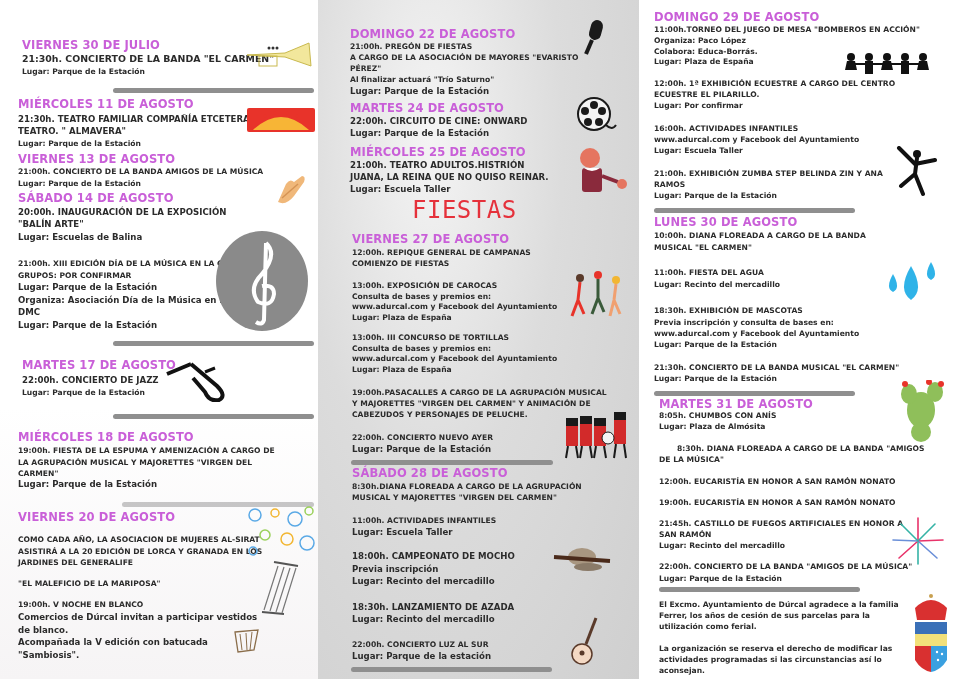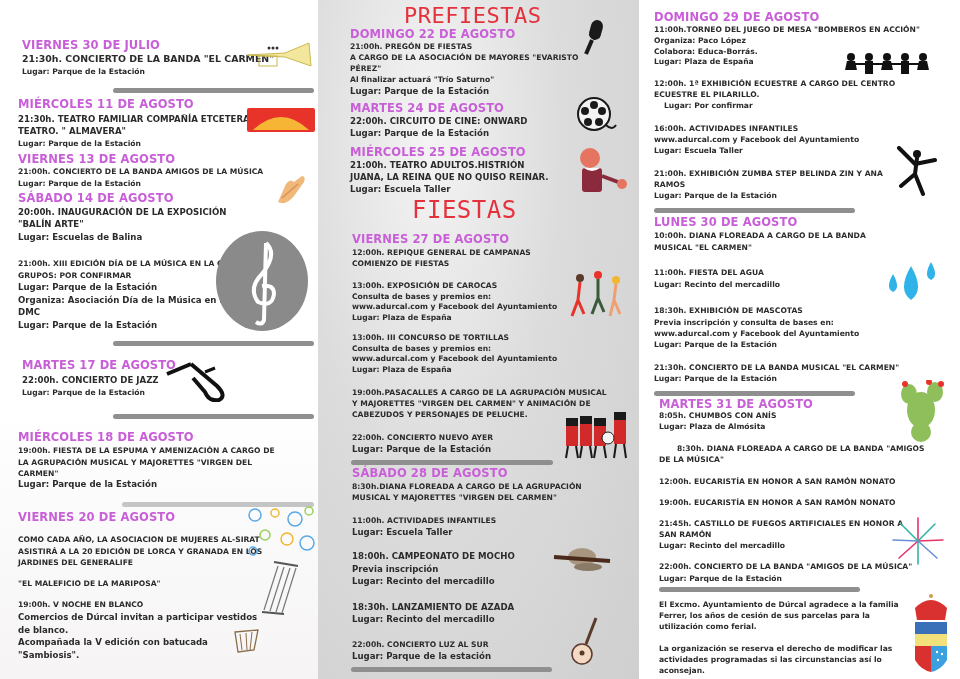--- a/index.html
+++ b/index.html
@@ -125,21 +125,20 @@
     <path d="M20 2 L44 6 M8 52 L30 54" stroke="#555" stroke-width="2"></path>
     <path d="M24 6 L10 50 M30 7 L16 51 M36 8 L22 52 M42 8 L28 53" stroke="#777" stroke-width="1.2"></path>
   </svg>
   <svg class="icon" style="left:232px;top:628px;" width="30" height="26">
     <path d="M3 4 L26 2 L22 22 L6 24 Z" fill="none" stroke="#8a6d4a" stroke-width="1.3"></path>
     <path d="M8 6 L10 22 M14 5 L15 22 M20 4 L18 22" stroke="#8a6d4a" stroke-width="1"></path>
   </svg>
 </div>
 
 <div class="col col-mid">
-  <div class="section-title t-pre">PREFIESTAS</div>
 
   <div class="day" style="left:32px;top:27px;">DOMINGO 22 DE AGOSTO</div>
   <div class="line s" style="left:32px;top:42px;">21:00h. PREGÓN DE FIESTAS</div>
   <div class="line s" style="left:32px;top:53px;">A CARGO DE LA ASOCIACIÓN DE MAYORES "EVARISTO</div>
   <div class="line s" style="left:32px;top:64px;">PÉREZ"</div>
   <div class="line s" style="left:32px;top:75px;">Al finalizar actuará "Trío Saturno"</div>
   <div class="line m" style="left:32px;top:86px;">Lugar: Parque de la Estación</div>
   <svg class="icon" style="left:264px;top:18px;" width="26" height="38">
     <rect x="8" y="2" width="12" height="20" rx="6" fill="#1a1a1a" transform="rotate(15 14 12)"></rect>
     <path d="M10 22 L4 36" stroke="#1a1a1a" stroke-width="4"></path>
@@ -247,21 +246,21 @@
 </div>
 
 <div class="col col-right">
   <div class="day" style="left:15px;top:10px;">DOMINGO 29 DE AGOSTO</div>
   <div class="line s" style="left:15px;top:25px;">11:00h.TORNEO DEL JUEGO DE MESA "BOMBEROS EN ACCIÓN"</div>
   <div class="line s" style="left:15px;top:36px;">Organiza: Paco López</div>
   <div class="line s" style="left:15px;top:47px;">Colabora: Educa-Borrás.</div>
   <div class="line s" style="left:15px;top:57px;">Lugar: Plaza de España</div>
   <div class="line s" style="left:15px;top:79px;">12:00h. 1ª EXHIBICIÓN ECUESTRE A CARGO DEL CENTRO</div>
   <div class="line s" style="left:15px;top:90px;">ECUESTRE EL PILARILLO.</div>
-  <div class="line s" style="left:25px;top:101px;">Lugar: Por confirmar</div>
+  <div class="line s" style="left:15px;top:101px;">Lugar: Por confirmar</div>
   <div class="line s" style="left:15px;top:124px;">16:00h. ACTIVIDADES INFANTILES</div>
   <div class="line s" style="left:15px;top:135px;">www.adurcal.com y Facebook del Ayuntamiento</div>
   <div class="line s" style="left:15px;top:146px;">Lugar: Escuela Taller</div>
   <div class="line s" style="left:15px;top:169px;">21:00h. EXHIBICIÓN ZUMBA STEP BELINDA ZIN Y ANA</div>
   <div class="line s" style="left:15px;top:180px;">RAMOS</div>
   <div class="line s" style="left:15px;top:191px;">Lugar: Parque de la Estación</div>
   <svg class="icon" style="left:204px;top:52px;" width="90" height="24">
     <g fill="#111">
       <circle cx="8" cy="5" r="4"></circle>
         <path d="M4 9 L12 9 L14 18 L2 18 Z"></path>

